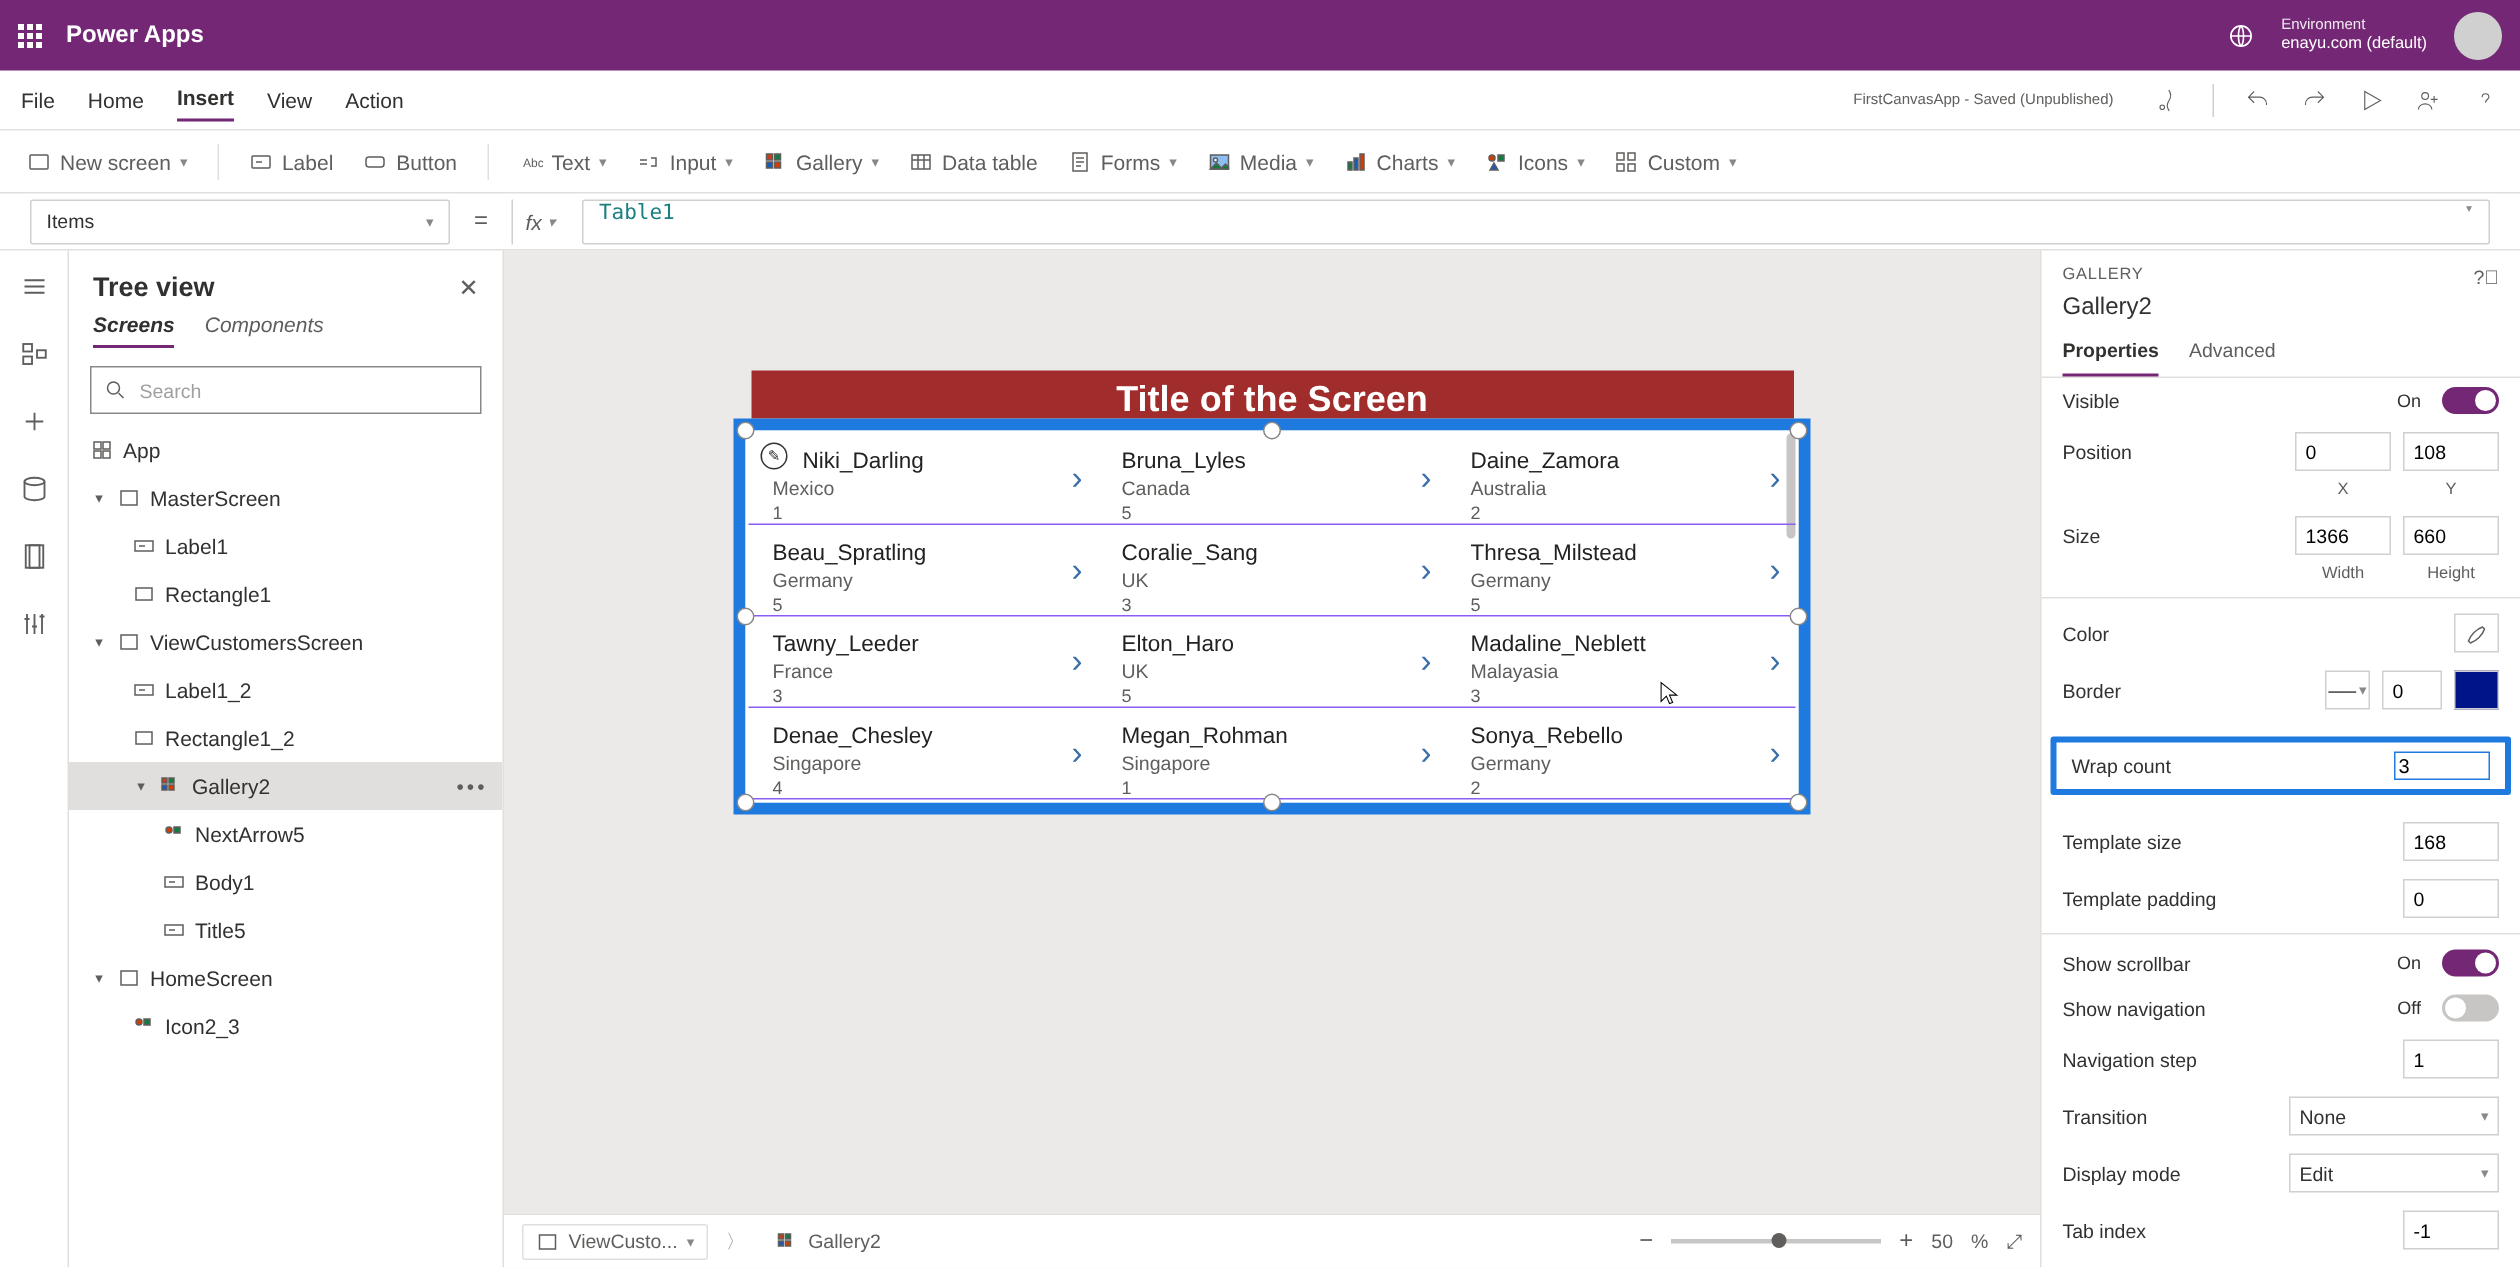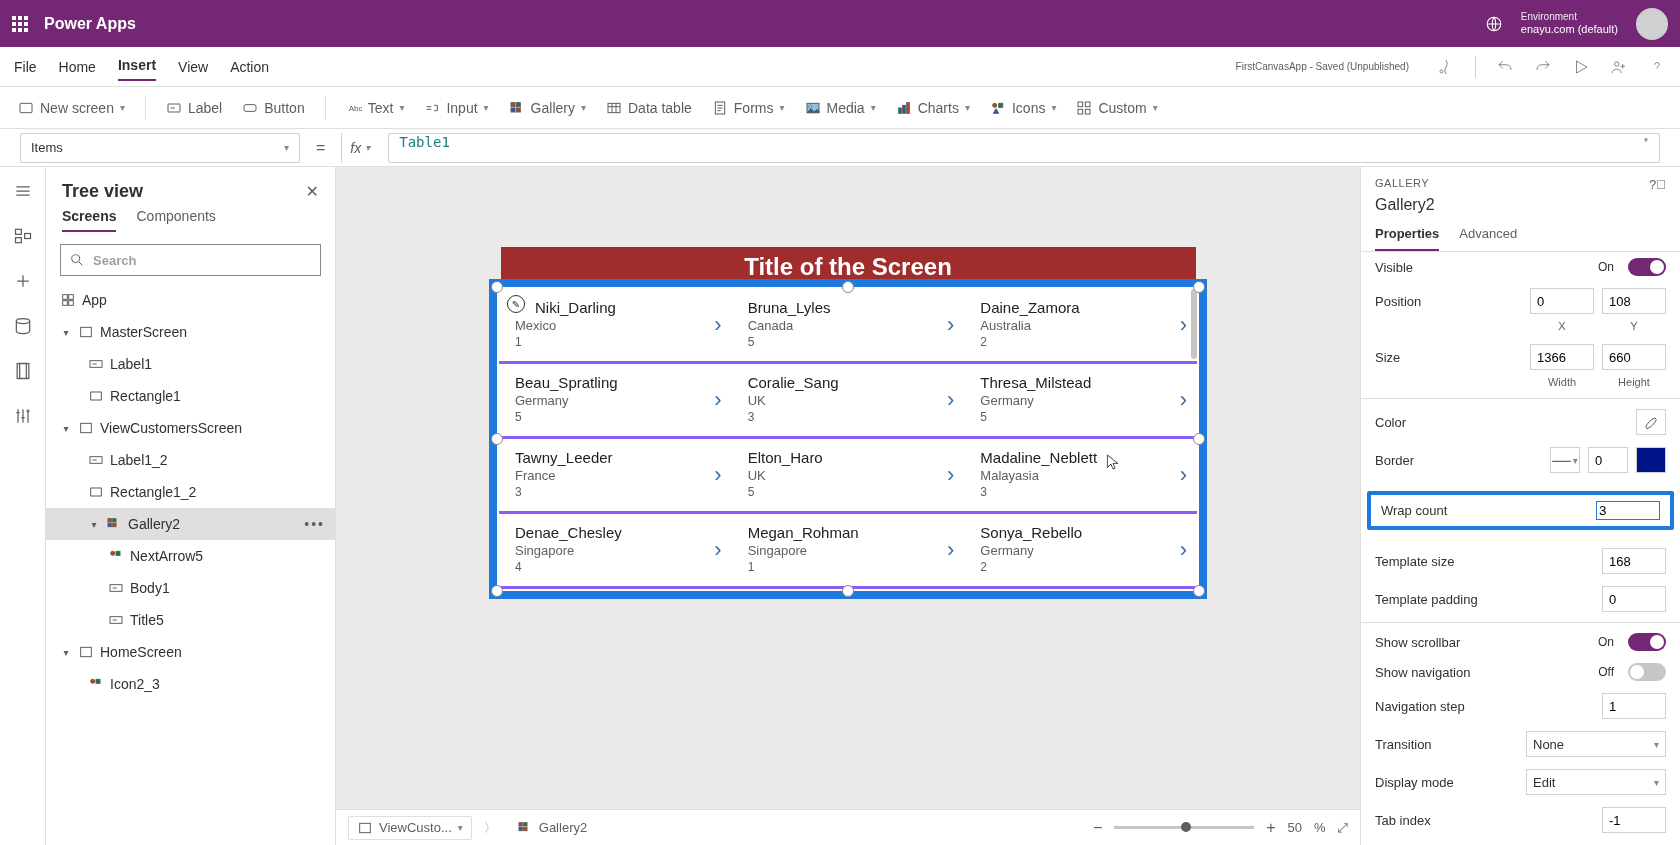--- a/index.html
+++ b/index.html
@@ -108,29 +108,29 @@
     width:290px; border-right:1px solid #e1dfdd;
     display:flex; flex-direction:column;
     position:relative;
   }
   .treepanel .tphead {
     display:flex; align-items:center; justify-content:space-between;
     padding: 14px 16px 6px 16px;
   }
   .treepanel .tptitle { font-size:18px; font-weight:600; }
   .treepanel .tptabs {
-    display:flex; gap:20px; padding: 0 16px 8px 16px; font-size:14px;
+    display:flex; gap:20px; padding: 0 16px 8px 16px; font-size:14px;font-style:italic;
   }
   .treepanel .tptab { cursor:pointer; padding-bottom:6px; color:#605e5c;}
   .treepanel .tptab.active { font-weight:600; border-bottom:2px solid #742774; color:#323130;}
   .treepanel .search {
     margin: 4px 14px 8px 14px;
     border:1px solid #8a8886;
     height:32px; display:flex; align-items:center; padding:0 8px;
-    gap:8px; color:#605e5c;font-weight:bold;
+    gap:8px; color:#605e5c;
   }
   .tree { flex:1; overflow:auto; font-size:14px; }
   .tnode { display:flex; align-items:center; height:32px; padding-right:10px; cursor:pointer; gap:6px;}
   .tnode.sel { background:#e1dfdd; }
   .tindent0 { padding-left: 14px; }
   .tindent2 { padding-left: 42px; }
   .tindent3 { padding-left: 62px; }
   .tcaret { width:12px; text-align:center; color:#605e5c; font-size:10px;}
   .ticon { width:16px; display:inline-flex; justify-content:center; color:#605e5c;}
   .ticon.purple { color:#742774; }
@@ -153,21 +153,21 @@
   }
   .sel-box {
     position:absolute; border:8px solid #1f7ae0;
     top: 112px;
     width:718px;
   }
   .gallery-inner { background:#fff; position:relative; padding:2px; }
   .handle { position:absolute; width:12px; height:12px; background:#fff; border:1px solid #888; border-radius:50%; }
   .grow { display:flex; }
   .gcell {
-    flex:1; border-bottom:3px solid #8b5cf6; padding:10px 12px 12px 16px;
+    flex:1; border-bottom:1px solid #8b5cf6; padding:10px 12px 0 16px;
     position:relative;
   }
   .gcell .gname { font-size:15px; color:#222; }
   .gcell .gsub  { font-size:13px; color:#605e5c; margin-top:2px;}
   .gcell .gnum  { font-size:12px; color:#605e5c; margin-top:2px; }
   .gcell .garrow {
     position:absolute; right:10px; top:50%; transform:translateY(-50%);
     color:#3b6fa8; font-size:22px;
   }
   .gallery-scroll {

